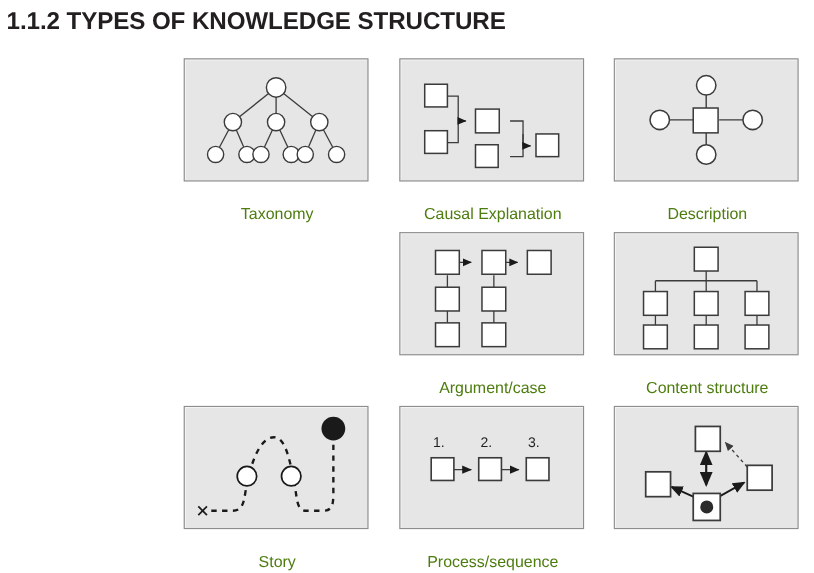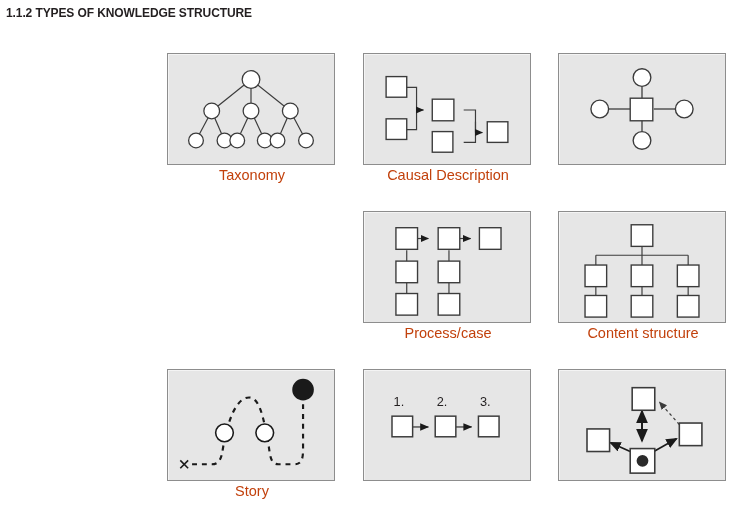--- a/index.html
+++ b/index.html
@@ -12,21 +12,21 @@
     height: 521px;
     font-family: "Liberation Sans", sans-serif;
     color: #1a1a1a;
     overflow: hidden;
     position: relative;
   }
   #page-title {
     position: absolute;
     left: 6px;
     top: 6px;
-    font-size: 12px;
+    font-size: 22px;
     font-weight: bold;
     letter-spacing: -0.1px;
     color: #231f20;
     white-space: nowrap;
   }
   #grid {
     position: absolute;
     left: 167px;
     top: 53px;
     width: 551px;
@@ -44,24 +44,24 @@
     box-sizing: border-box;
     box-shadow: inset 1px 1px 0 #f4f4f4;
     position: relative;
   }
   .panel svg {
     display: block;
     width: 100%;
     height: 100%;
   }
   .caption {
-    margin-top: 2px;
+    margin-top: 22px;
     text-align: center;
     font-size: 14.5px;
-    color: #c2410c;
+    color: #4d7c0f;
     white-space: nowrap;
   }
   
   .c0 { left: 0px; }
   .c1 { left: 196px; }
   .c2 { left: 391px; }
   
   .r0 { top: 0px; }
   .r1 { top: 158px; }
   .r2 { top: 316px; }
@@ -122,41 +122,42 @@
         </g>
         <g fill="#ffffff" stroke="#3b3b3b" stroke-width="1.4">
           <rect x="22" y="23" width="21" height="21"></rect>
           <rect x="22" y="66" width="21" height="21"></rect>
           <rect x="69" y="46" width="22" height="22"></rect>
           <rect x="69" y="79" width="21" height="21"></rect>
           <rect x="125" y="69" width="21" height="21"></rect>
         </g>
       </svg>
     </div>
-    <div class="caption">Causal Description</div>
+    <div class="caption">Causal Explanation</div>
   </div>
 
   <div class="cell c2 r0">
     <div class="panel">
       <svg viewBox="0 0 168 112">
         <g stroke="#3b3b3b" stroke-width="1.3" fill="none">
           <line x1="84" y1="33" x2="84" y2="47"></line>
           <line x1="84" y1="65" x2="84" y2="79"></line>
           <line x1="50" y1="56" x2="72" y2="56"></line>
           <line x1="96" y1="56" x2="118" y2="56"></line>
         </g>
         <g fill="#ffffff" stroke="#3b3b3b" stroke-width="1.4">
           <rect x="72" y="45" width="23" height="23"></rect>
           <circle cx="84" cy="24" r="9"></circle>
           <circle cx="84" cy="88" r="9"></circle>
           <circle cx="41" cy="56" r="9"></circle>
           <circle cx="127" cy="56" r="9"></circle>
         </g>
       </svg>
     </div>
+    <div class="caption">Description</div>
   </div>
 
 
   <div class="cell c1 r1">
     <div class="panel">
       <svg viewBox="0 0 168 112">
         <defs>
           <marker id="ar2" markerWidth="7" markerHeight="7" refX="6.4" refY="3" orient="auto">
             <path d="M0,0 L7,3 L0,6 z" fill="#1a1a1a"></path>
           </marker>
@@ -173,21 +174,21 @@
           <rect x="32" y="16" width="22" height="22"></rect>
           <rect x="75" y="16" width="22" height="22"></rect>
           <rect x="117" y="16" width="22" height="22"></rect>
           <rect x="32" y="50" width="22" height="22"></rect>
           <rect x="75" y="50" width="22" height="22"></rect>
           <rect x="32" y="83" width="22" height="22"></rect>
           <rect x="75" y="83" width="22" height="22"></rect>
         </g>
       </svg>
     </div>
-    <div class="caption">Process/case</div>
+    <div class="caption">Argument/case</div>
   </div>
 
   <div class="cell c0 r2">
     <div class="panel">
       <svg viewBox="0 0 168 112">
         <path d="M24,96 L44,96 C56,96 54,82 58,66 C64,42 72,28 82,28 C92,28 96,46 100,66 C104,84 102,96 112,96 L128,96 C136,96 137,90 137,80 L137,30" fill="none" stroke="#1a1a1a" stroke-width="2.2" stroke-dasharray="5,5" stroke-linecap="butt"></path>
         <g stroke="#1a1a1a" stroke-width="1.6">
           <line x1="12" y1="92" x2="20" y2="100"></line>
           <line x1="20" y1="92" x2="12" y2="100"></line>
         </g>
@@ -245,20 +246,21 @@
           <rect x="72" y="47" width="21" height="21"></rect>
           <rect x="116" y="47" width="21" height="21"></rect>
         </g>
         <g fill="#231f20" font-family="Liberation Sans, sans-serif" font-size="13" text-anchor="middle">
           <text x="35" y="37">1.</text>
           <text x="79" y="37">2.</text>
           <text x="123" y="37">3.</text>
         </g>
       </svg>
     </div>
+    <div class="caption">Process/sequence</div>
   </div>
 
   <div class="cell c2 r2">
     <div class="panel">
       <svg viewBox="0 0 168 112">
         <defs>
           <marker id="ar4" markerWidth="7" markerHeight="7" refX="6" refY="3" orient="auto">
             <path d="M0,0 L7,3 L0,6 z" fill="#1a1a1a"></path>
           </marker>
           <marker id="ar4s" markerWidth="7" markerHeight="7" refX="1" refY="3" orient="auto">

